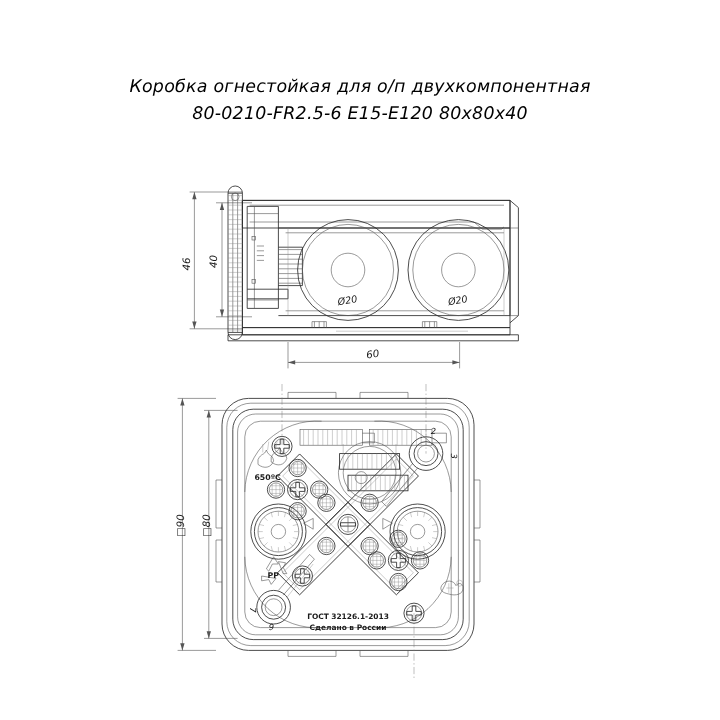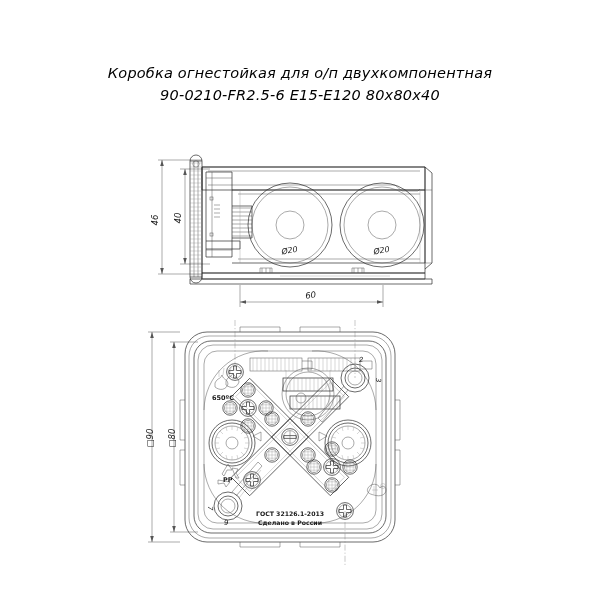--- a/index.html
+++ b/index.html
@@ -37,21 +37,21 @@
   .ln-ctr{fill:none;stroke:#777;stroke-width:.4;stroke-dasharray:6 2 1.2 2;}
   .ln-hair{fill:none;stroke:#8a8a8a;stroke-width:.35;}
 </style>
 </head>
 <body>
 
 <div id="sheet">
 
   <div class="title-block">
     <div class="title-line">Коробка огнестойкая для о/п двухкомпонентная</div>
-    <div class="title-line">90-0210-FR2.5-6 E15-E120 80x80x40</div>
+    <div class="title-line">80-0210-FR2.5-6 E15-E120 80x80x40</div>
   </div>
 
   <svg style="position:absolute;left:140px;top:145px;" width="320" height="170" viewBox="0 0 320 170">
 
     <path class="ln-dim" d="M18 15 L62 15"></path>
     <path class="ln-dim" d="M18 129 L62 129"></path>
 
     <path class="ln-dim" d="M22 15 L22 129"></path>
     <path d="M22 15 l-1.8 6 l3.6 0 z" fill="#555"></path>
     <path d="M22 129 l-1.8 -6 l3.6 0 z" fill="#555"></path>

